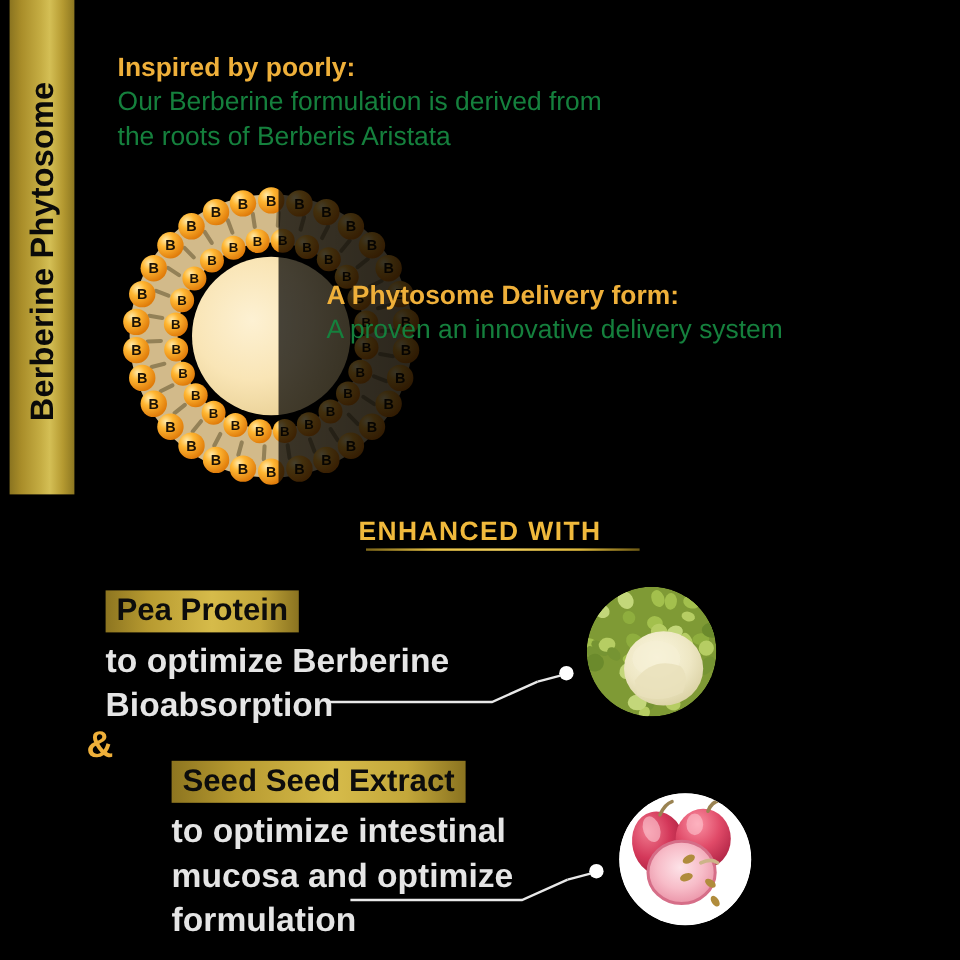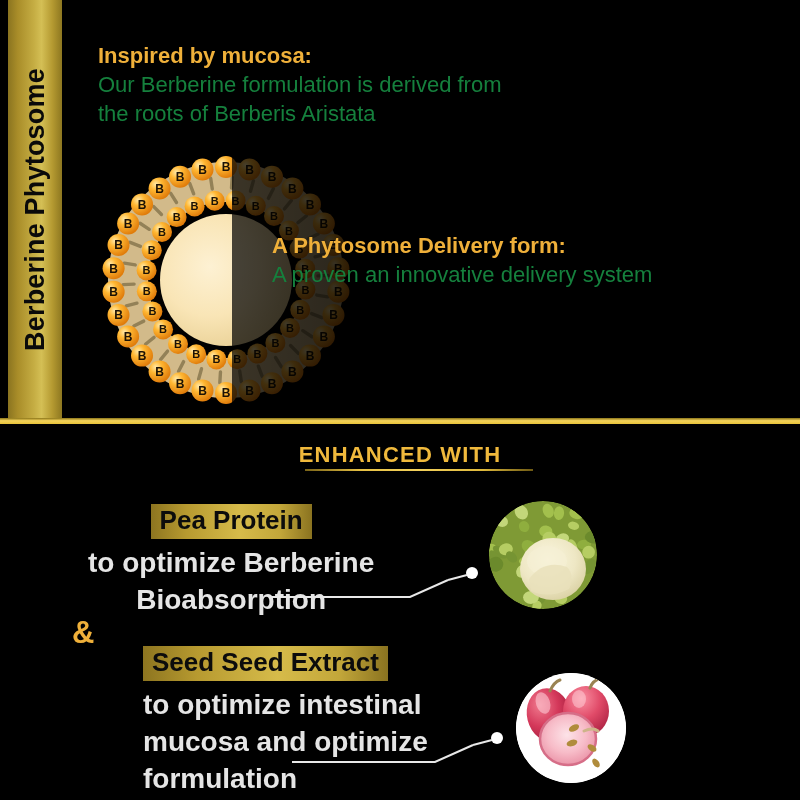--- a/index.html
+++ b/index.html
@@ -45,21 +45,21 @@
 
   
   #phytosome { position:absolute; left:96px; top:150px; width:260px; height:260px; }
   #phytosome svg { display:block; }
   #divider-inner {
     position:absolute; left:0; top:418px; width:800px; height:9px;
     background:linear-gradient(180deg,#8a7418 0%,#f3d25a 30%,#e9c43c 62%,#a88d22 100%);
   }
 
   
-  #bottom-panel { position:absolute; left:0; top:424px; width:800px; height:373px; background:#000; }
+  #bottom-panel { position:absolute; left:0; top:412px; width:800px; height:373px; background:#000; }
 
   #enhanced-with {
     position:absolute; left:0; top:18px; width:800px; text-align:center;
   }
   #enhanced-with .ew-text {
     color:#f0b93c; font-size:22px; font-weight:bold; letter-spacing:1.2px;
   }
   #enhanced-underline {
     position:absolute; left:305px; top:45px; width:228px; height:2px;
     background:linear-gradient(90deg,#7a6418 0%,#e8c245 25%,#f3d15c 50%,#dfb93c 78%,#6e5a14 100%);
@@ -274,41 +274,41 @@
               <circle cx="118.69402637129632" cy="50.80293591106387" r="10" fill="url(#headGrad)"></circle>
               <text x="118.69402637129632" y="54.76293591106387" text-anchor="middle" font-size="11" font-family="&quot;Liberation Sans&quot;, sans-serif" font-weight="bold" fill="#1c1205">B</text>
             </g>
         </g>
 
         <rect x="0" y="0" width="260" height="260" fill="url(#fadeRight)"></rect>
       </svg>
     </div>
 
     <div id="headline-1">
-      <div class="kicker">Inspired by mucosa:</div>
+      <div class="kicker">Inspired by poorly:</div>
       <div class="body-line">Our Berberine formulation is derived from</div>
       <div class="body-line">the roots of Berberis Aristata</div>
     </div>
 
     <div id="headline-2">
       <div class="kicker">A Phytosome Delivery form:</div>
       <div class="body-line">A proven an innovative  delivery system</div>
     </div>
   </div>
 
   <div id="divider-inner"></div>
 
   <div id="bottom-panel">
 
     <div id="enhanced-with">
       <span class="ew-text">ENHANCED WITH</span>
     </div>
     <div id="enhanced-underline"></div>
 
-    <div class="ingredient" style="left:88px; top:80px;text-align:center;">
+    <div class="ingredient" style="left:88px; top:80px;">
       <div><span class="chip">Pea Protein</span></div>
       <div class="sub-line" style="margin-top:6px;">to optimize Berberine</div>
       <div class="sub-line">Bioabsorption</div>
     </div>
 
     <div style="position:absolute; left:72px; top:191px;">
       <span style="color:#efb03a; font-size:31px; font-weight:bold;">&amp;</span>
     </div>
 
     <div class="ingredient" style="left:143px; top:222px;">

